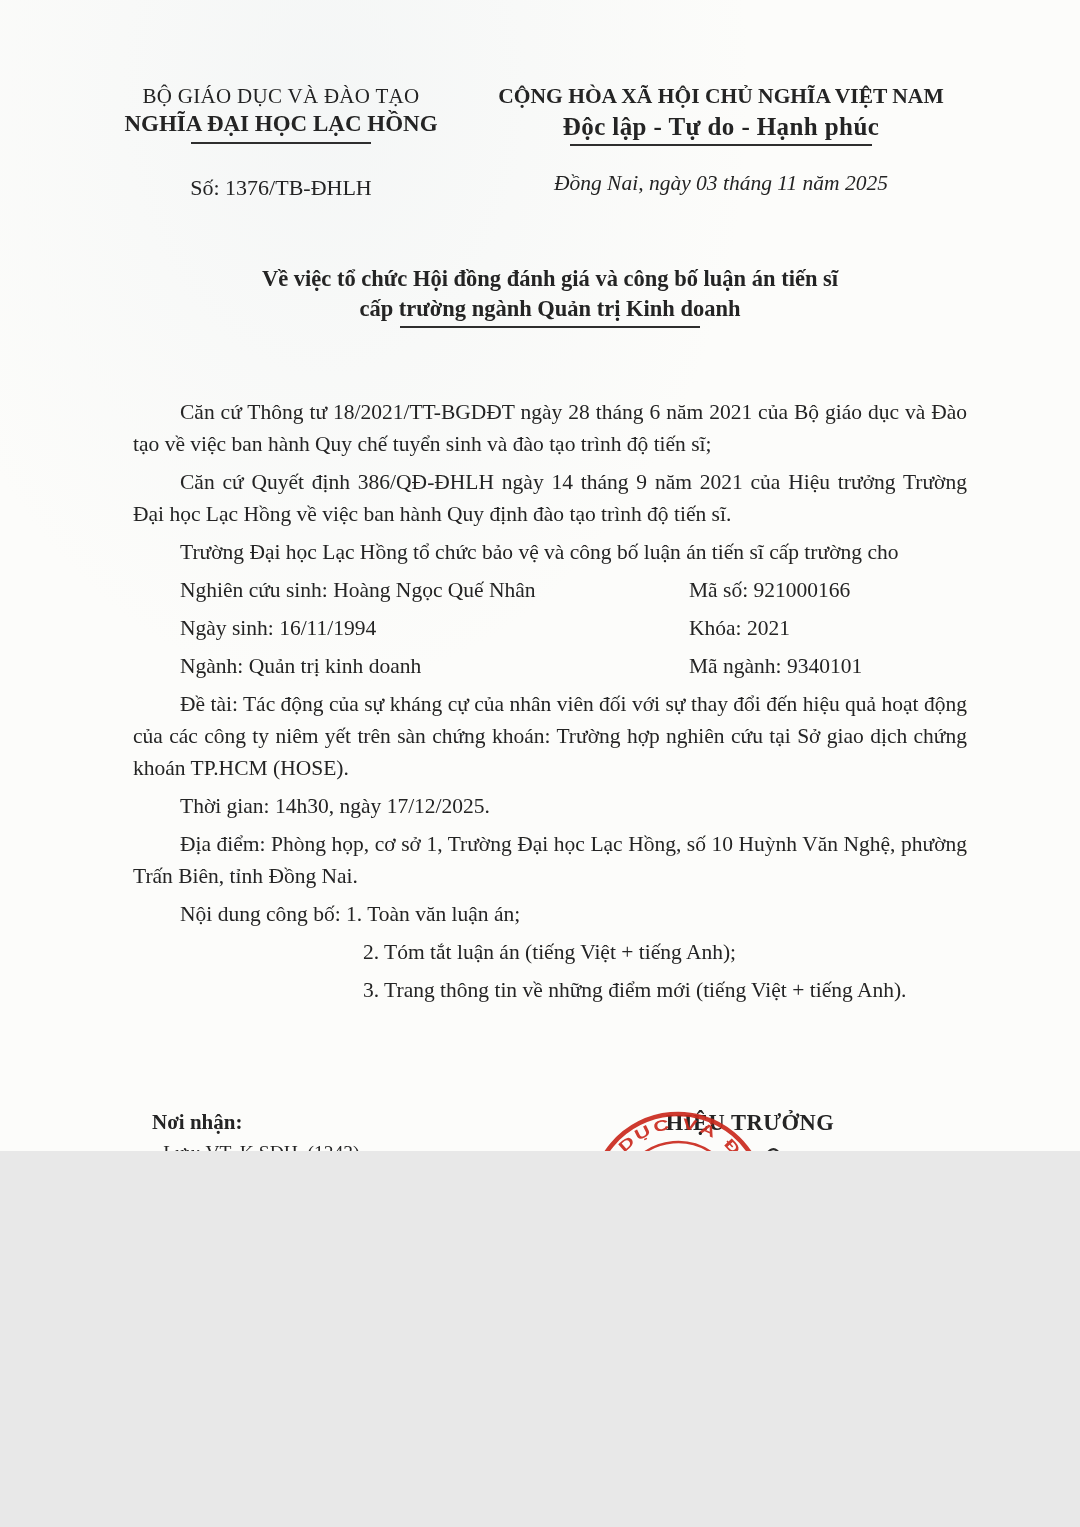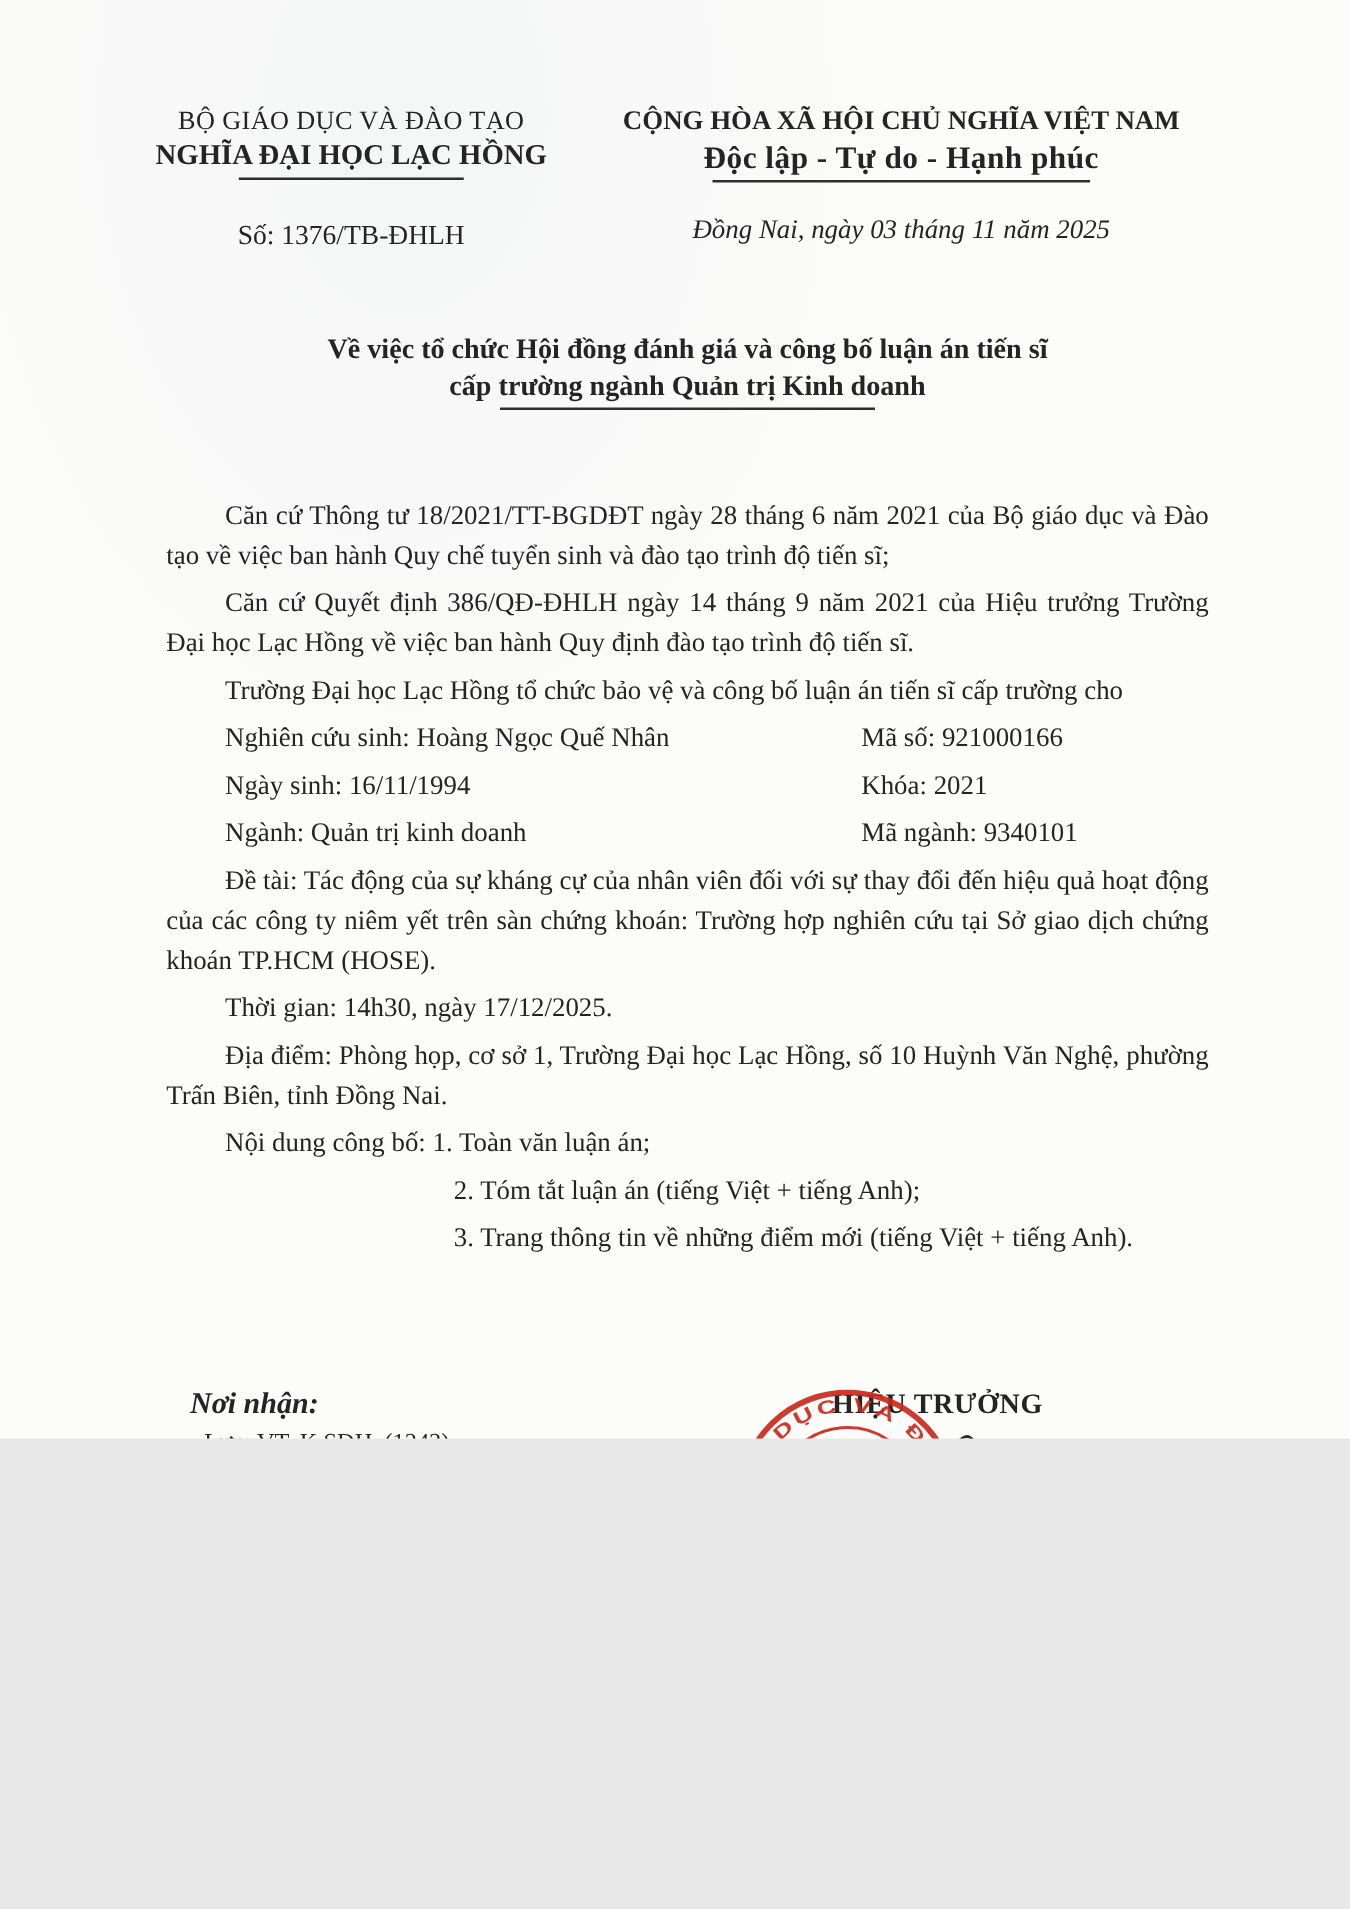--- a/index.html
+++ b/index.html
@@ -35,21 +35,21 @@
   .bodyblock { position:absolute; top:396px; left:133px; width:834px;
                font-size:21.5px; line-height:32px; text-align:justify; }
   .bodyblock p { margin:0 0 6px; text-indent:47px; }
   .info-row { position:relative; margin:0 0 6px; text-indent:47px; text-align:left; }
   .info-right { position:absolute; left:512px; top:0; text-indent:0;margin-left:44px; }
   .content-item { text-indent:0 !important; margin-left:230px !important; text-align:left; }
   .invite-line { text-align:left; white-space:nowrap; }
   .flourish { display:inline-block; vertical-align:-10px; margin-left:2px; }
   
   .recipients { position:absolute; left:152px; top:1110px; }
-  .recipients-label { font-weight:bold; font-style:italic; font-size:24px; }
+  .recipients-label { font-weight:bold; font-size:21px; }
   .recipients-line { font-size:19.5px; margin-top:7px; }
   .sign-title { position:absolute; left:618px; top:1110px; width:264px; text-align:center;
                 font-weight:bold; font-size:22.5px; letter-spacing:.5px; }
   .sign-name  { position:absolute; left:618px; top:1272px; width:264px; text-align:center;
                 font-weight:bold; font-size:29px; }
   .stamp { position:absolute; left:585px; top:1107px; width:186px; height:186px;
            transform:rotate(-5deg); opacity:.92; }
   .signature-svg { position:absolute; left:550px; top:1130px; width:340px; height:170px; }
 </style>
 </head>

